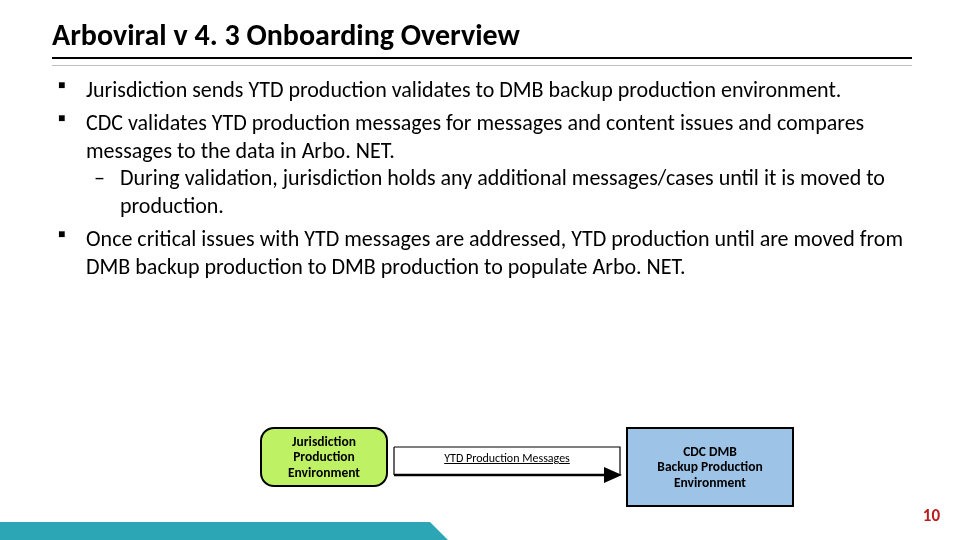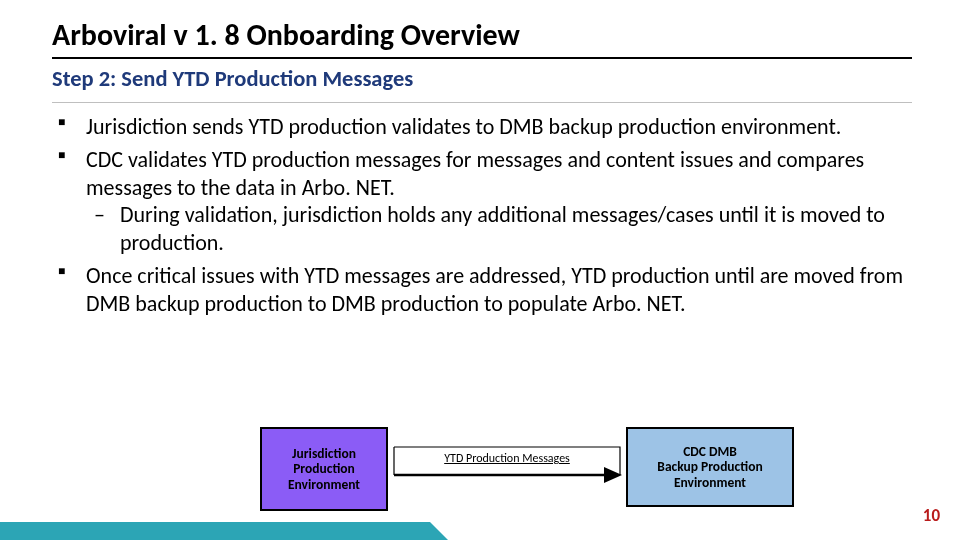--- a/index.html
+++ b/index.html
@@ -99,22 +99,23 @@
     text-align: center;
     font-weight: 700;
     font-size: 13.5px;
     line-height: 1.15;
     padding: 4px 6px;
   }
   .box-left {
     left: 260px;
     top: 0;
     width: 128px;
-    height: 84px;
-    background: #8b5cf6;
+    height: 60px;
+    background: #bef264;
+    border-radius: 14px;
   }
   .box-right {
     left: 626px;
     top: 0;
     width: 168px;
     height: 80px;
     background: #9dc3e6;
   }
   .arrow-wrap {
     position: absolute;
@@ -177,23 +178,22 @@
     font-size: 17px;
     font-weight: 700;
     color: #b91c1c;
   }
 </style>
 </head>
 <body>
 
 <div class="slide">
 
-  <h1 class="title">Arboviral v 1. 8 Onboarding Overview</h1>
+  <h1 class="title">Arboviral v 4. 3 Onboarding Overview</h1>
   <hr class="title-rule">
-  <h2 class="subtitle">Step 2: Send YTD Production Messages</h2>
   <hr class="sub-rule">
 
   <ul class="top">
     <li>Jurisdiction sends YTD production validates to DMB backup production environment.</li>
     <li>
       <span>CDC validates YTD production messages for messages and content issues and compares messages to the data in Arbo. NET.</span>
       <ul class="sub">
         <li>During validation, jurisdiction holds any additional messages/cases until it is moved to production.</li>
       </ul>
     </li>

